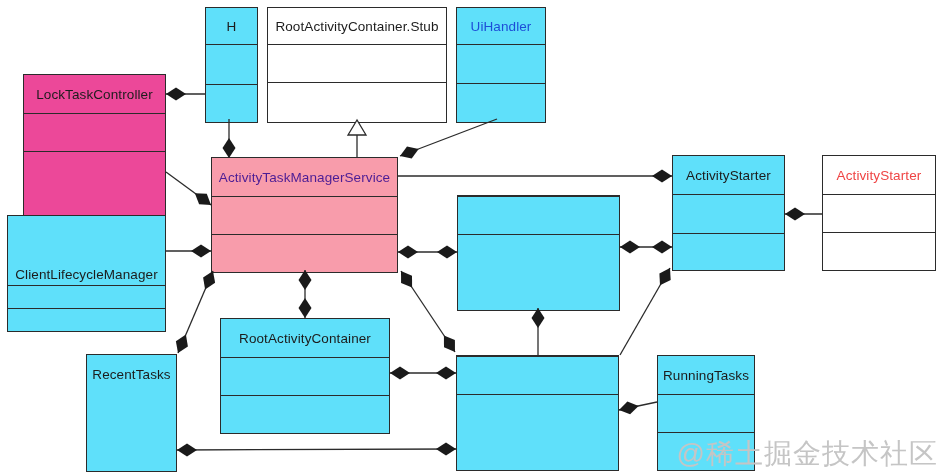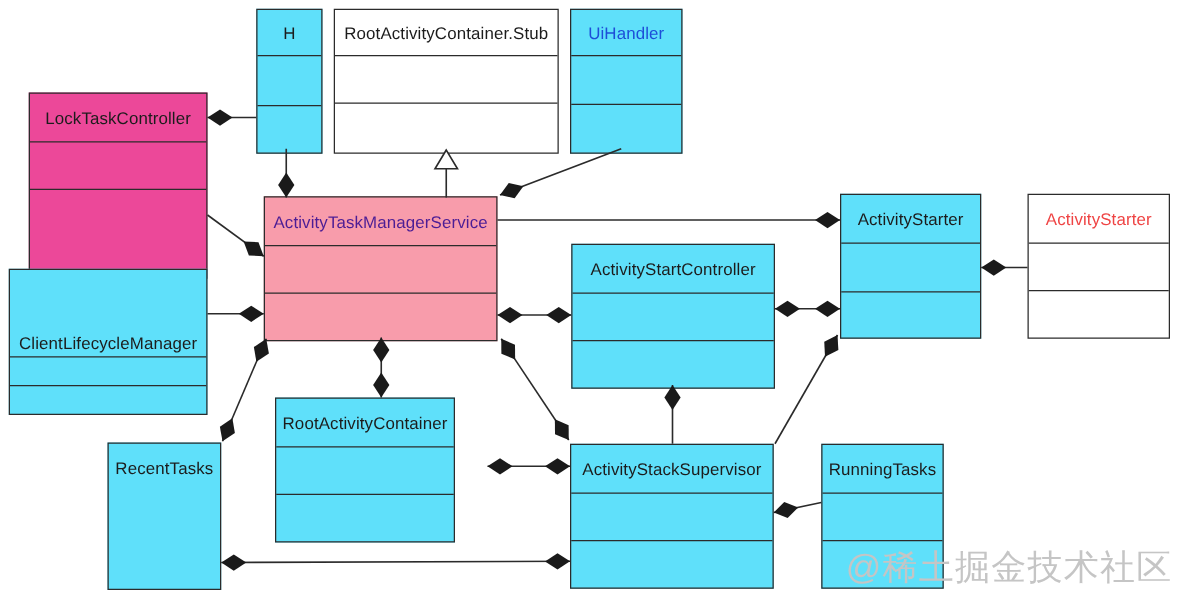--- a/index.html
+++ b/index.html
@@ -80,46 +80,44 @@
       <div class="uml-title" style="height: 37px; color: rgb(28, 28, 28); margin-top: 48px;">ClientLifecycleManager</div>
       <div class="uml-row" style="height: 38px; border-top-color: rgb(43, 43, 43);"></div>
       <div class="uml-row" style="height: 39px; border-top-color: rgb(43, 43, 43);"></div>
     </div>
     <div class="uml-class" style="left: 211px; top: 157px; width: 187px; height: 116px; background: rgb(248, 156, 171); border-color: rgb(43, 43, 43);">
       <div class="uml-title" style="height: 38px; color: #4c1d95;">ActivityTaskManagerService</div>
       <div class="uml-row" style="height: 38px; border-top-color: rgb(43, 43, 43);"></div>
       <div class="uml-row" style="height: 37px; border-top-color: rgb(43, 43, 43);"></div>
     </div>
     <div class="uml-class" style="left: 457px; top: 195px; width: 163px; height: 116px; background: rgb(95, 224, 250); border-color: rgb(43, 43, 43);">
-      <div class="uml-title" style="height: 38px; color: rgb(28, 28, 28);">ActivityStartController</div>
       <div class="uml-row" style="height: 38px; border-top-color: rgb(43, 43, 43);"></div>
       <div class="uml-row" style="height: 37px; border-top-color: rgb(43, 43, 43);"></div>
     </div>
     <div class="uml-class" style="left: 672px; top: 155px; width: 113px; height: 116px; background: rgb(95, 224, 250); border-color: rgb(43, 43, 43);">
       <div class="uml-title" style="height: 38px; color: rgb(28, 28, 28);">ActivityStarter</div>
       <div class="uml-row" style="height: 39px; border-top-color: rgb(43, 43, 43);"></div>
       <div class="uml-row" style="height: 36px; border-top-color: rgb(43, 43, 43);"></div>
     </div>
     <div class="uml-class" style="left: 822px; top: 155px; width: 114px; height: 116px; background: rgb(255, 255, 255); border-color: rgb(43, 43, 43);">
       <div class="uml-title" style="height: 38px; color: #ef4444;">ActivityStarter</div>
       <div class="uml-row" style="height: 38px; border-top-color: rgb(43, 43, 43);"></div>
       <div class="uml-row" style="height: 37px; border-top-color: rgb(43, 43, 43);"></div>
     </div>
-    <div class="uml-class" style="left: 220px; top: 318px; width: 144px; height: 116px; background: rgb(95, 224, 250); border-color: rgb(43, 43, 43);">
+    <div class="uml-class" style="left: 220px; top: 318px; width: 170px; height: 116px; background: rgb(95, 224, 250); border-color: rgb(43, 43, 43);">
       <div class="uml-title" style="height: 38px; color: rgb(28, 28, 28);">RootActivityContainer</div>
       <div class="uml-row" style="height: 38px; border-top-color: rgb(43, 43, 43);"></div>
       <div class="uml-row" style="height: 37px; border-top-color: rgb(43, 43, 43);"></div>
     </div>
     <div class="uml-class" style="left: 86px; top: 354px; width: 91px; height: 118px; background: rgb(95, 224, 250); border-color: rgb(43, 43, 43); align-items: center;">
       <div class="uml-title" style="height: 39px; color: rgb(28, 28, 28);">RecentTasks</div>
       <div class="uml-row" style="height: 37px; border-top-color: rgb(43, 43, 43);"></div>
       <div class="uml-row" style="height: 39px; border-top-color: rgb(43, 43, 43);"></div>
     </div>
     <div class="uml-class" style="left: 456px; top: 355px; width: 163px; height: 116px; background: rgb(95, 224, 250); border-color: rgb(43, 43, 43);">
-      <div class="uml-title" style="height: 38px; color: rgb(28, 28, 28);">ActivityStackSupervisor</div>
       <div class="uml-row" style="height: 38px; border-top-color: rgb(43, 43, 43);"></div>
       <div class="uml-row" style="height: 37px; border-top-color: rgb(43, 43, 43);"></div>
     </div>
     <div class="uml-class" style="left: 657px; top: 355px; width: 98px; height: 116px; background: rgb(95, 224, 250); border-color: rgb(43, 43, 43);">
       <div class="uml-title" style="height: 38px; color: rgb(28, 28, 28);">RunningTasks</div>
       <div class="uml-row" style="height: 38px; border-top-color: rgb(43, 43, 43);"></div>
       <div class="uml-row" style="height: 37px; border-top-color: rgb(43, 43, 43);"></div>
     </div>
     <svg id="connector-layer" xmlns="http://www.w3.org/2000/svg" width="942" height="476" viewBox="0 0 942 476">
       <g>

